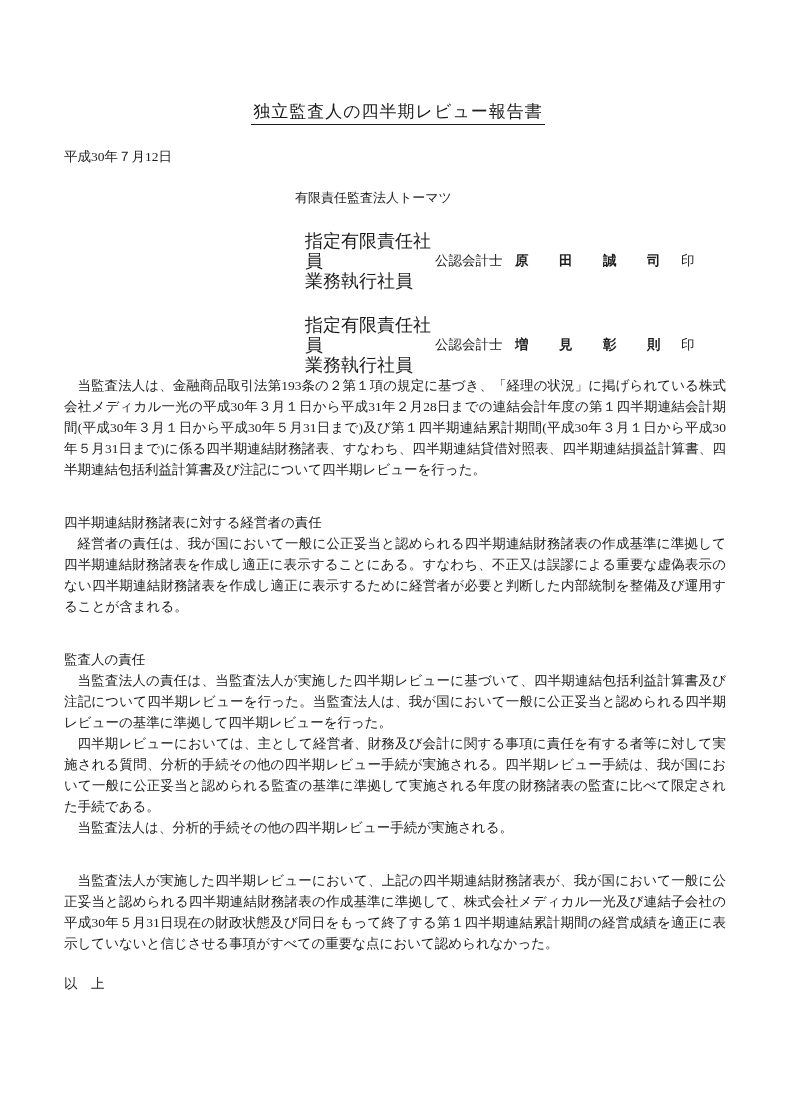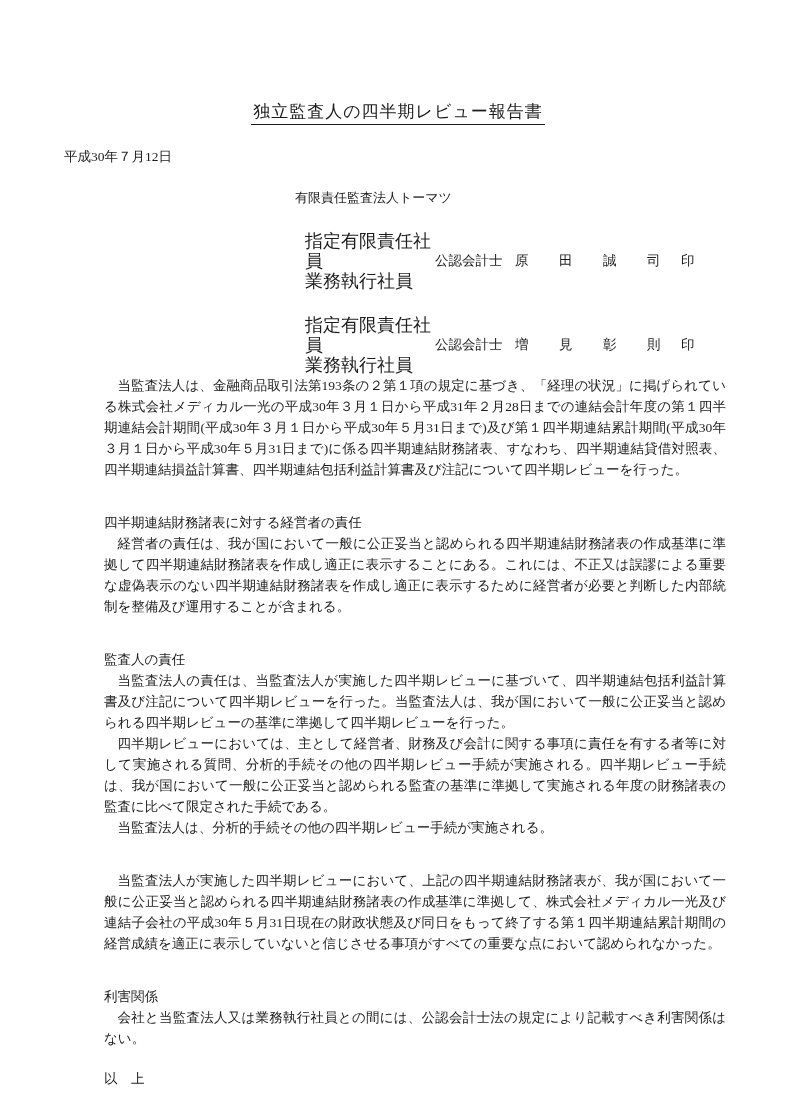--- a/index.html
+++ b/index.html
@@ -18,24 +18,24 @@
   .doc-date { text-align: left; font-size: 13.5px; margin-top: 25px; padding-right: 18px; }
 
   .addressee { margin-top: 7px; font-size: 13.5px; line-height: 21px; }
   .addressee .to-line { padding-left: 14px; }
 
   .firm-name { margin-top: 23px; padding-left: 231px; font-size: 13px; }
 
   .sig-row { display: flex; align-items: center; padding-left: 241px; margin-top: 24px; font-size: 13.5px; }
   .sig-role { width: 130px; line-height: 20px; font-size: 18px; }
   .sig-title { width: 80px; }
-  .sig-name { letter-spacing: 8.5px; white-space: nowrap; }
+  .sig-name { letter-spacing: 8.5px; white-space: nowrap; font-weight: bold; }
   .sig-seal { margin-left: 12px; }
 
-  .body-text { font-size: 13.5px; line-height: 21px; text-align: justify; margin-left: 40px; }
+  .body-text { font-size: 13.5px; line-height: 21px; text-align: justify; }
   .intro { margin-top: 29px; }
   .para { text-indent: 1em; margin: 0; }
   .section { margin-top: 32px; }
   .section-heading { font-size: 13.5px; font-weight: normal; margin: 0; }
 
   .closing { text-align: left; padding-right: 26px; margin-top: 19px; font-size: 13.5px; }
 </style>
 </head>
 <body>
 
@@ -67,36 +67,32 @@
     <div class="sig-name">増　見　彰　則</div>
     <div class="sig-seal">印</div>
   </div>
 
   <div class="body-text">
 
     <p class="para intro">当監査法人は、金融商品取引法第193条の２第１項の規定に基づき、「経理の状況」に掲げられている株式会社メディカル一光の平成30年３月１日から平成31年２月28日までの連結会計年度の第１四半期連結会計期間(平成30年３月１日から平成30年５月31日まで)及び第１四半期連結累計期間(平成30年３月１日から平成30年５月31日まで)に係る四半期連結財務諸表、すなわち、四半期連結貸借対照表、四半期連結損益計算書、四半期連結包括利益計算書及び注記について四半期レビューを行った。</p>
 
     <div class="section">
       <h2 class="section-heading">四半期連結財務諸表に対する経営者の責任</h2>
-      <p class="para">経営者の責任は、我が国において一般に公正妥当と認められる四半期連結財務諸表の作成基準に準拠して四半期連結財務諸表を作成し適正に表示することにある。これには、不正又は誤謬による重要な虚偽表示のない四半期連結財務諸表を作成し適正に表示するために経営者が必要と判断した内部統制を整備及び運用することが含まれる。</p>
+      <p class="para">経営者の責任は、我が国において一般に公正妥当と認められる四半期連結財務諸表の作成基準に準拠して四半期連結財務諸表を作成し適正に表示することにある。すなわち、不正又は誤謬による重要な虚偽表示のない四半期連結財務諸表を作成し適正に表示するために経営者が必要と判断した内部統制を整備及び運用することが含まれる。</p>
     </div>
 
     <div class="section">
       <h2 class="section-heading">監査人の責任</h2>
       <p class="para">当監査法人の責任は、当監査法人が実施した四半期レビューに基づいて、四半期連結包括利益計算書及び注記について四半期レビューを行った。当監査法人は、我が国において一般に公正妥当と認められる四半期レビューの基準に準拠して四半期レビューを行った。</p>
       <p class="para">四半期レビューにおいては、主として経営者、財務及び会計に関する事項に責任を有する者等に対して実施される質問、分析的手続その他の四半期レビュー手続が実施される。四半期レビュー手続は、我が国において一般に公正妥当と認められる監査の基準に準拠して実施される年度の財務諸表の監査に比べて限定された手続である。</p>
       <p class="para">当監査法人は、分析的手続その他の四半期レビュー手続が実施される。</p>
     </div>
 
     <div class="section">
       <p class="para">当監査法人が実施した四半期レビューにおいて、上記の四半期連結財務諸表が、我が国において一般に公正妥当と認められる四半期連結財務諸表の作成基準に準拠して、株式会社メディカル一光及び連結子会社の平成30年５月31日現在の財政状態及び同日をもって終了する第１四半期連結累計期間の経営成績を適正に表示していないと信じさせる事項がすべての重要な点において認められなかった。</p>
     </div>
 
-    <div class="section">
-      <h2 class="section-heading">利害関係</h2>
-      <p class="para">会社と当監査法人又は業務執行社員との間には、公認会計士法の規定により記載すべき利害関係はない。</p>
-    </div>
 
     <div class="closing">以　上</div>
 
   </div>
 
 </div>
 
 </body></html>

